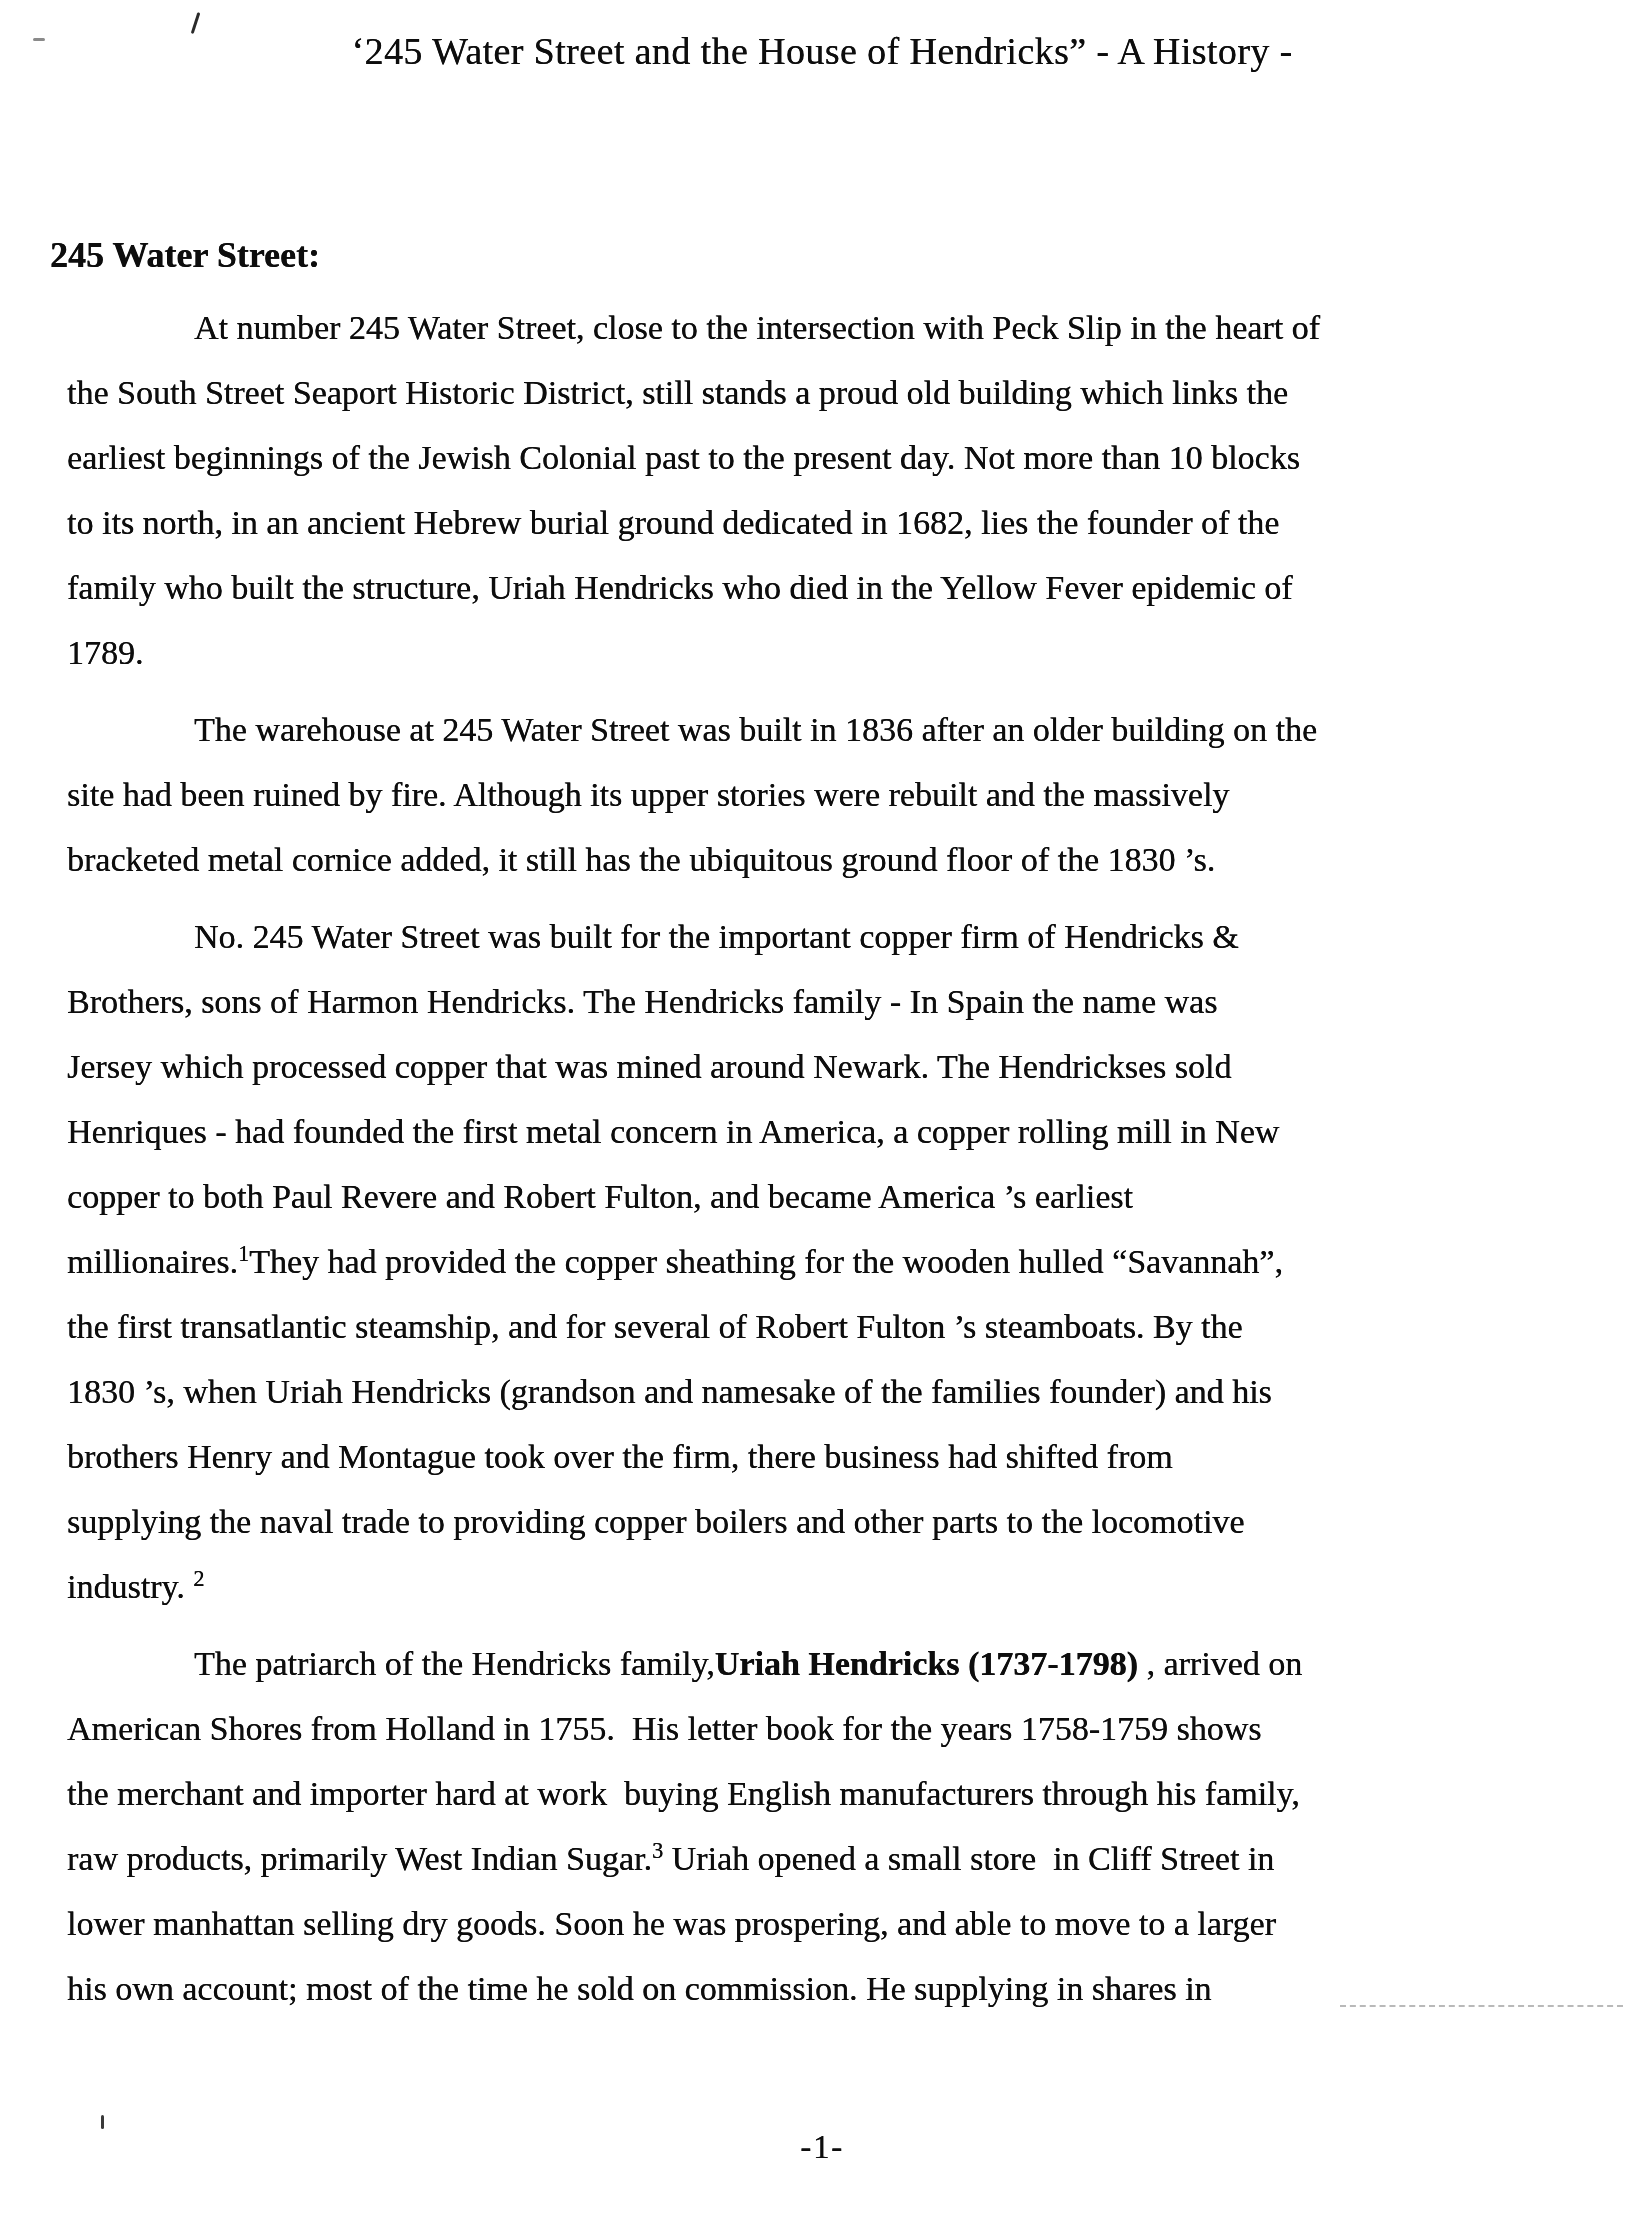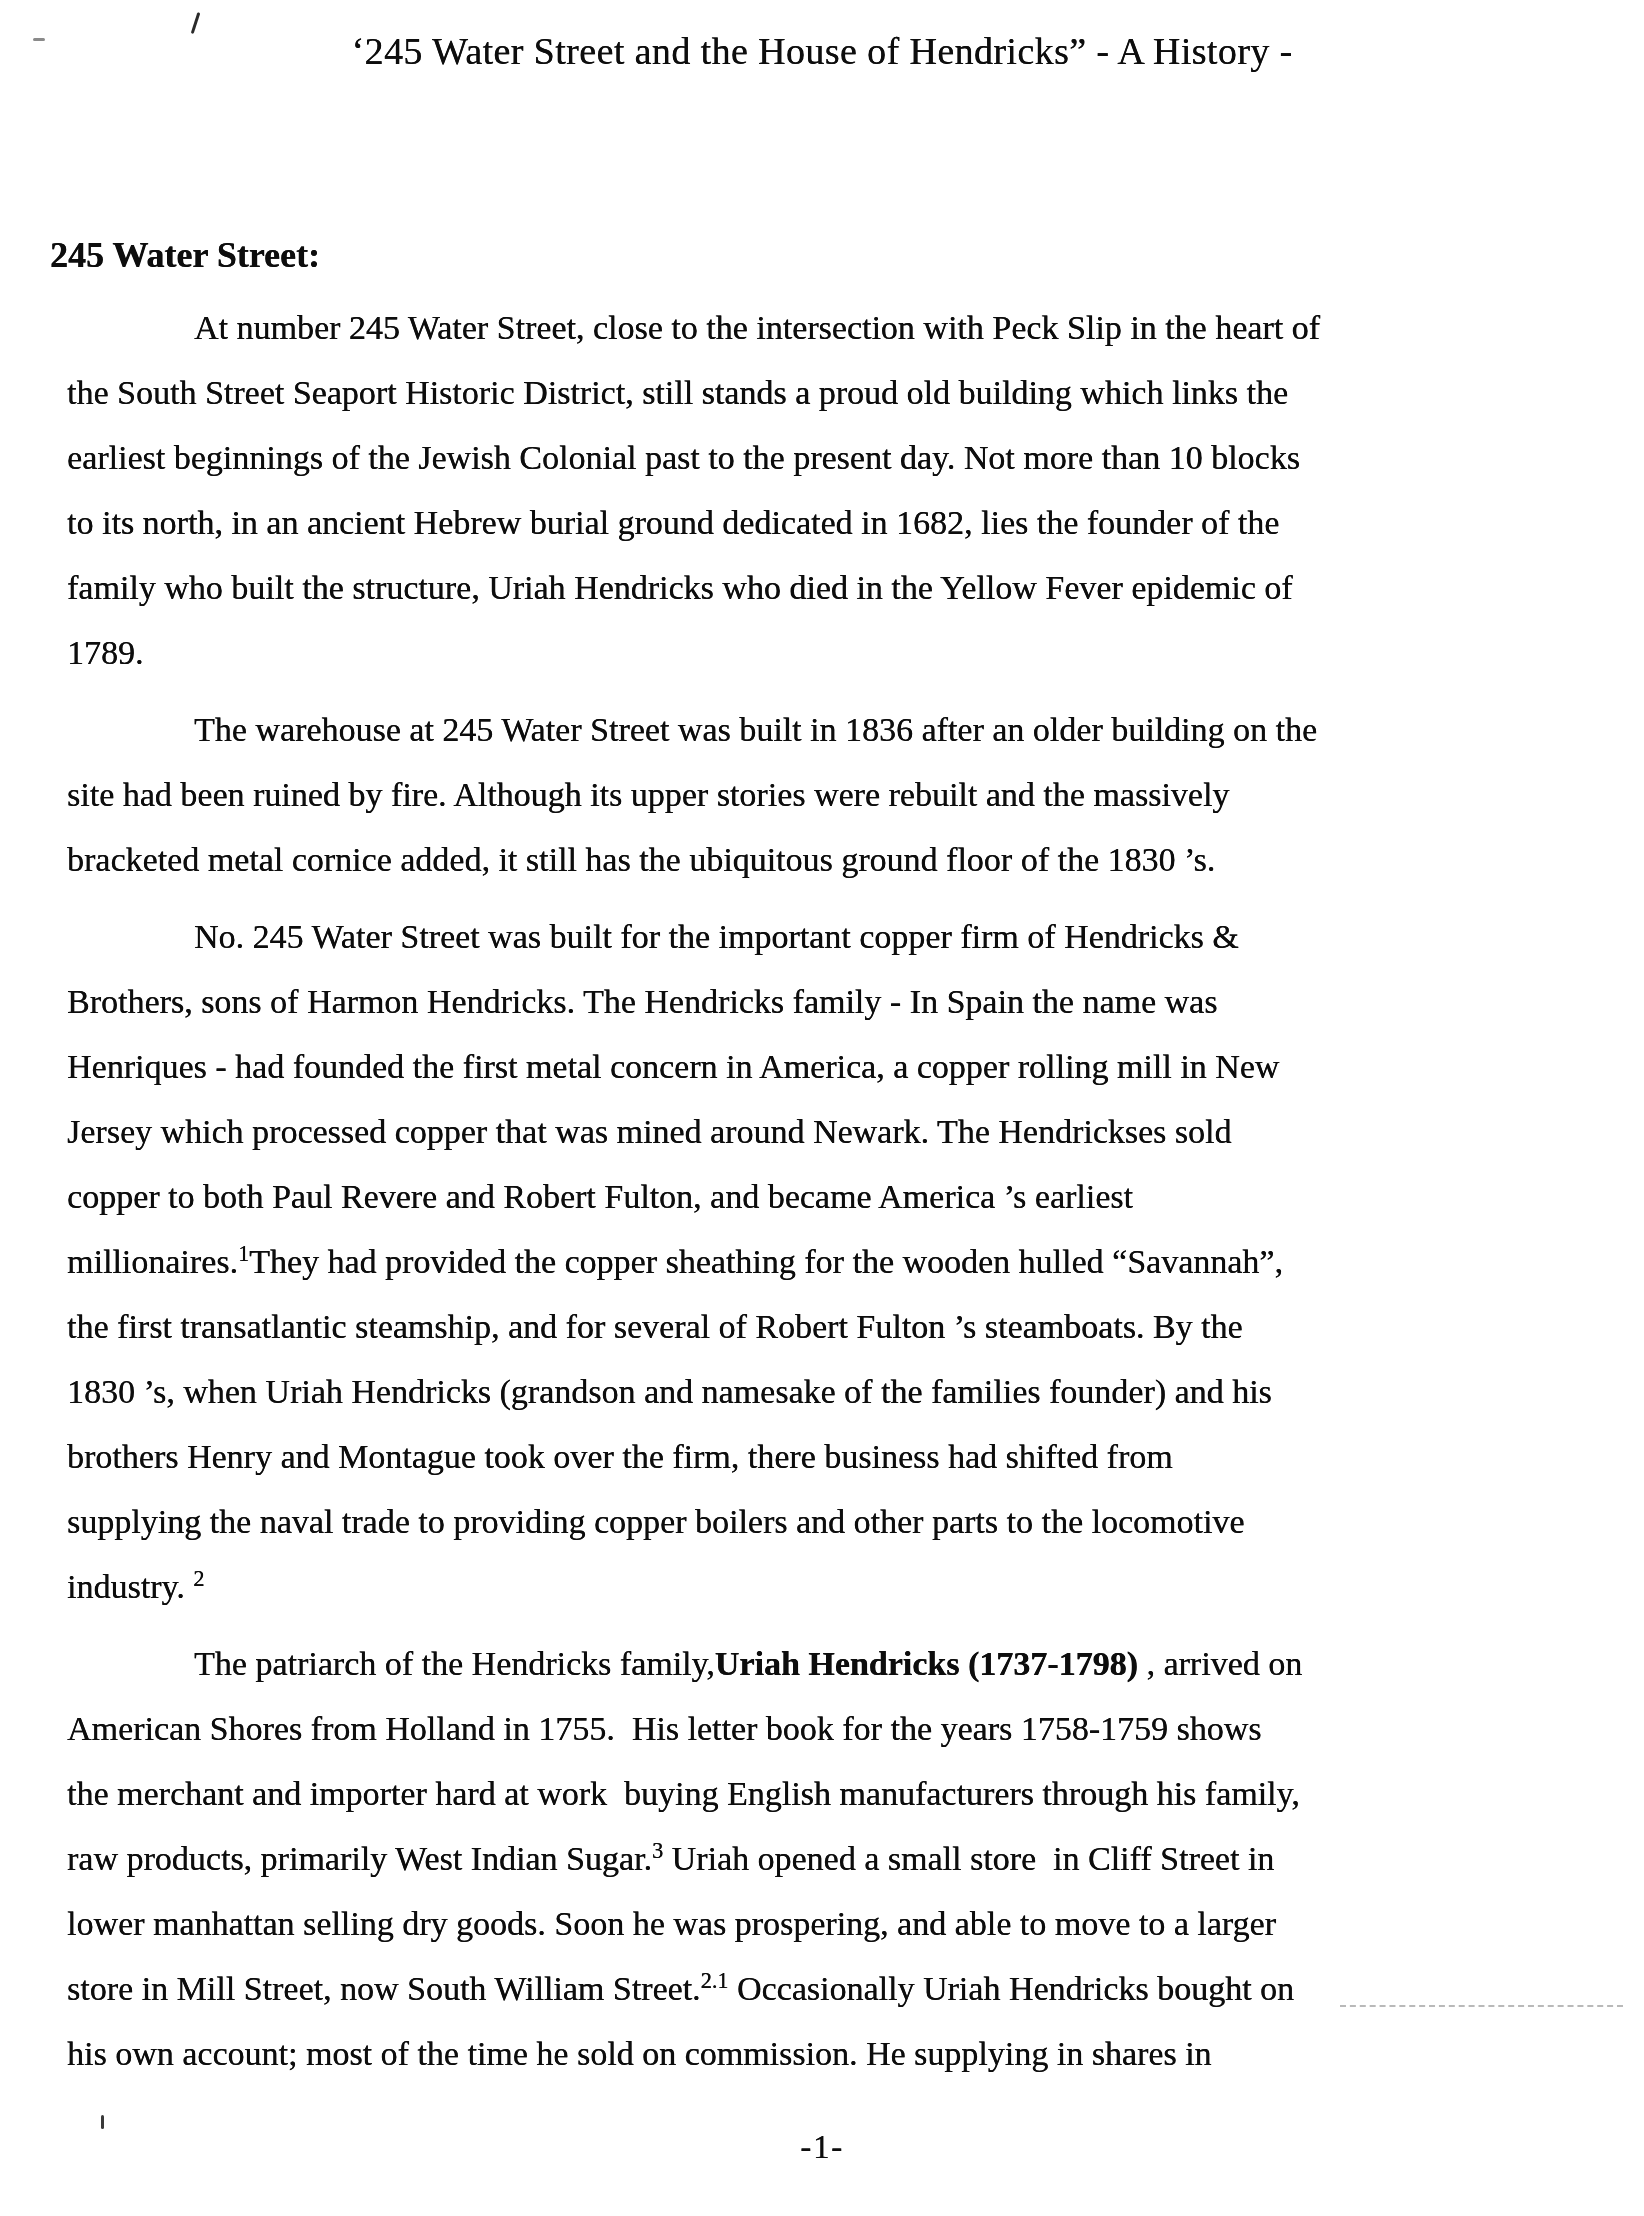--- a/index.html
+++ b/index.html
@@ -109,35 +109,34 @@
       <div class="line"><span class="run">1789.</span></div>
     </div>
     <div class="para">
       <div class="line"><span class="run">The warehouse at 245 Water Street was built in 1836 after an older building on the</span></div>
       <div class="line"><span class="run">site had been ruined by fire. Although its upper stories were rebuilt and the massively</span></div>
       <div class="line"><span class="run">bracketed metal cornice added, it still has the ubiquitous ground floor of the 1830 ’s.</span></div>
     </div>
     <div class="para">
       <div class="line"><span class="run">No. 245 Water Street was built for the important copper firm of Hendricks &amp;</span></div>
       <div class="line"><span class="run">Brothers, sons of Harmon Hendricks. The Hendricks family - In Spain the name was</span></div>
+      <div class="line"><span class="run">Jersey which processed copper that was mined around Newark. The Hendrickses sold</span></div>
       <div class="line"><span class="run">Henriques - had founded the first metal concern in America, a copper rolling mill in New</span></div>
-      <div class="line"><span class="run">Jersey which processed copper that was mined around Newark. The Hendrickses sold</span></div>
       <div class="line"><span class="run">copper to both Paul Revere and Robert Fulton, and became America ’s earliest</span></div>
       <div class="line"><span class="run">millionaires.</span><span class="run sup">1</span><span class="run">They had provided the copper sheathing for the wooden hulled “Savannah”,</span></div>
       <div class="line"><span class="run">the first transatlantic steamship, and for several of Robert Fulton ’s steamboats. By the</span></div>
       <div class="line"><span class="run">1830 ’s, when Uriah Hendricks (grandson and namesake of the families founder) and his</span></div>
       <div class="line"><span class="run">brothers Henry and Montague took over the firm, there business had shifted from</span></div>
       <div class="line"><span class="run">supplying the naval trade to providing copper boilers and other parts to the locomotive</span></div>
       <div class="line"><span class="run">industry. </span><span class="run sup">2</span></div>
     </div>
     <div class="para">
       <div class="line"><span class="run">The patriarch of the Hendricks family,</span><span class="run bu">Uriah Hendricks (1737-1798) </span><span class="run">, arrived on</span></div>
       <div class="line"><span class="run">American Shores from Holland in 1755.  His letter book for the years 1758-1759 shows</span></div>
       <div class="line"><span class="run">the merchant and importer hard at work  buying English manufacturers through his family,</span></div>
       <div class="line"><span class="run">raw products, primarily West Indian Sugar.</span><span class="run sup">3</span><span class="run"> Uriah opened a small store  in Cliff Street in</span></div>
       <div class="line"><span class="run">lower manhattan selling dry goods. Soon he was prospering, and able to move to a larger</span></div>
-      <div class="line"><span class="run">store in Mill Street, now South William Street.</span><span class="run sup">2.1</span><span class="run"> Occasionally Uriah Hendricks bought on</span></div>
       <div class="line"><span class="run">his own account; most of the time he sold on commission. He supplying in shares in</span></div>
     </div>
   </div>
 
 <div class="page-footer">-1-</div>
 
 
 </body></html>

